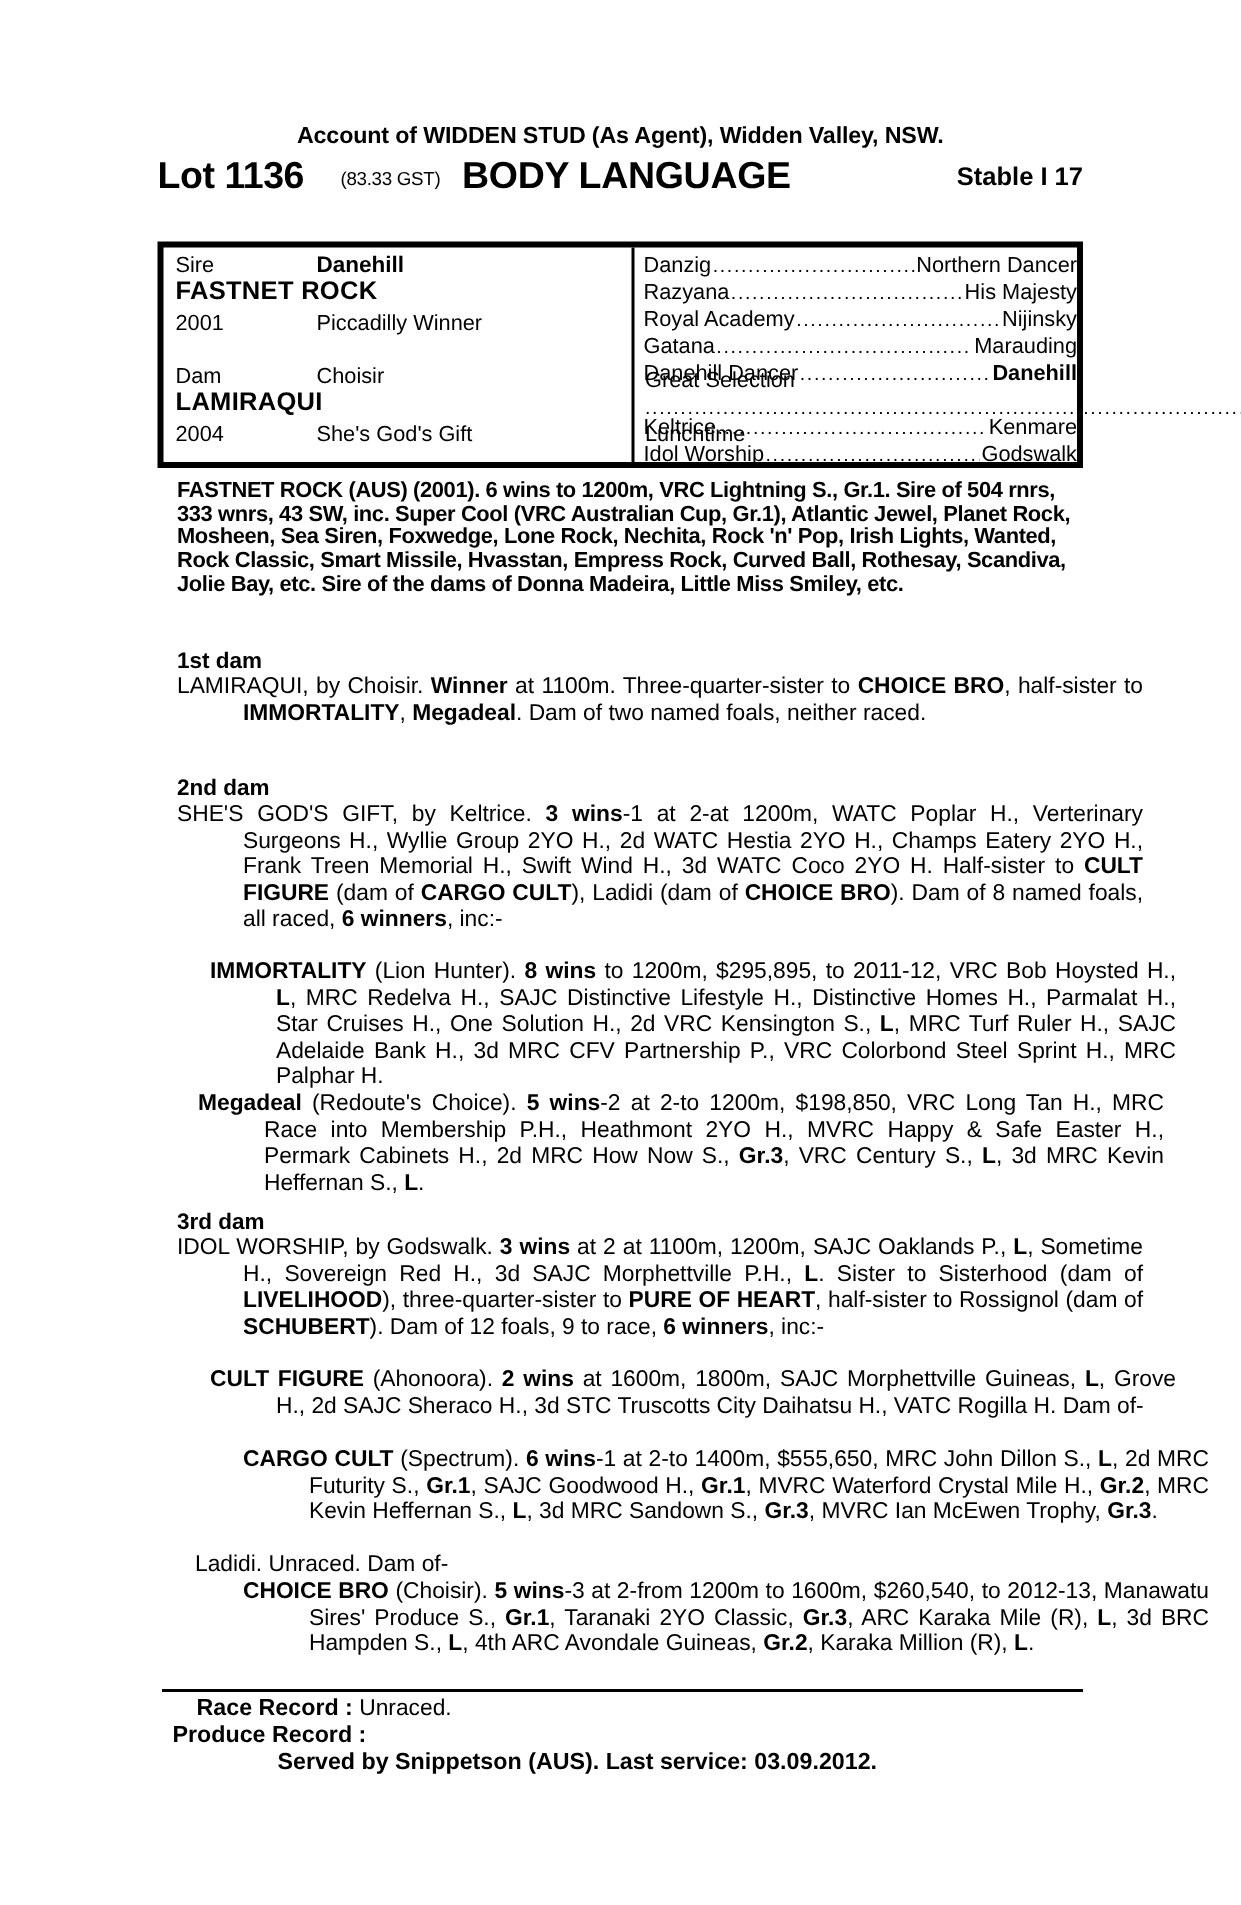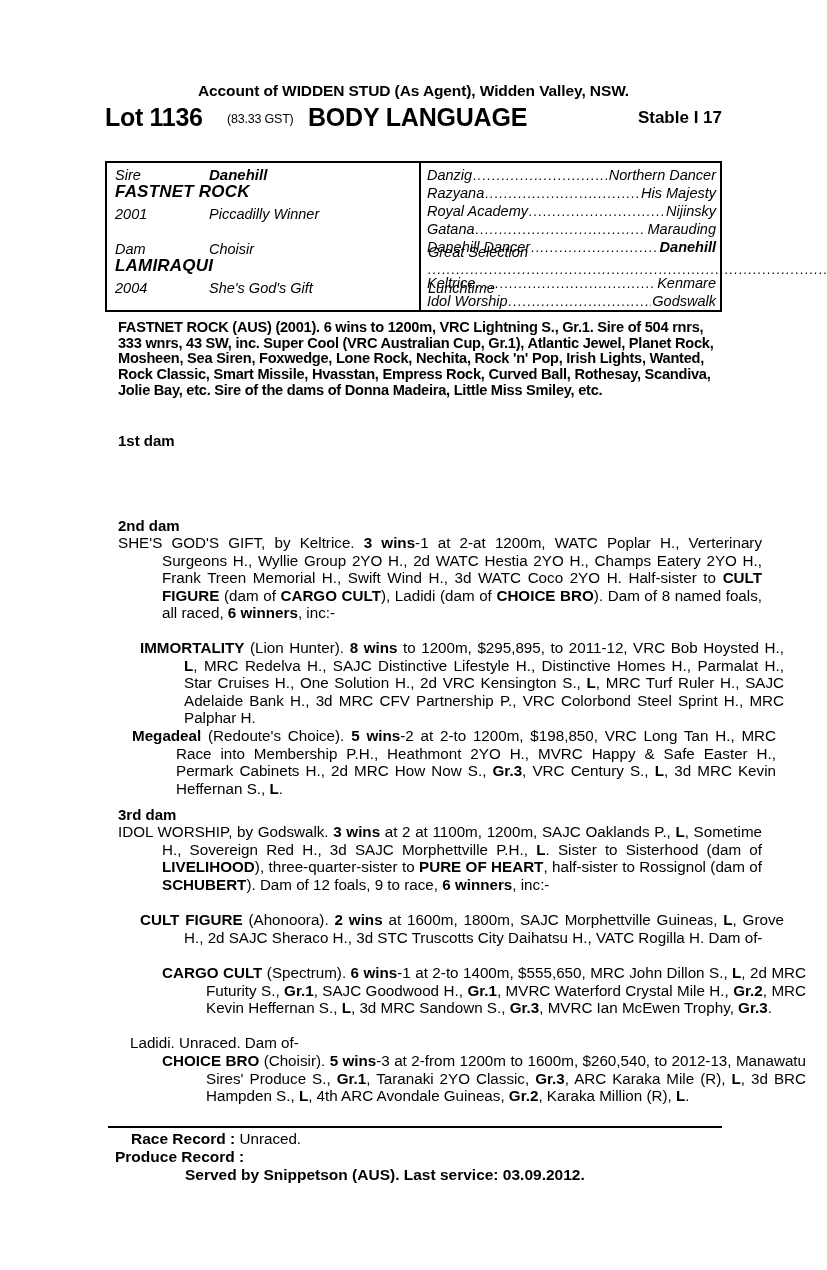--- a/index.html
+++ b/index.html
@@ -121,23 +121,22 @@
     top: 0px;
   }
 
   
   .ped-table {
     position: absolute;
     left: 105px;
     top: 161px;
     width: 617px;
     height: 151px;
-    border: 2px solid #000000;
+    border: 4px solid #000000;
     box-sizing: border-box;
-    font-style: italic;
   }
   .ped-col-sep {
     position: absolute;
     left: 312px;
     top: 0px;
     width: 2px;
     height: 147px;
     background: #000;
   }
   .ped-cell {
@@ -320,20 +319,21 @@
           <span class="ld-a">Idol Worship</span>
           <span class="ld-dots">..........................................................................................</span>
           <span class="ld-b">Godswalk</span>
         </div>
       </div>
   </div>
 
   <div class="sire-summary">FASTNET ROCK (AUS) (2001). 6 wins to 1200m, VRC Lightning S., Gr.1. Sire of 504 rnrs, 333 wnrs, 43 SW, inc. Super Cool (VRC Australian Cup, Gr.1), Atlantic Jewel, Planet Rock, Mosheen, Sea Siren, Foxwedge, Lone Rock, Nechita, Rock 'n' Pop, Irish Lights, Wanted, Rock Classic, Smart Missile, Hvasstan, Empress Rock, Curved Ball, Rothesay, Scandiva, Jolie Bay, etc. Sire of the dams of Donna Madeira, Little Miss Smiley, etc.</div>
 
   <div class="dam-head" style="left:118px; top:432px;">1st dam</div>
+  <div class="dam-body hang" style="left:118px; top:449px; width:600px;">LAMIRAQUI, by Choisir. <b>Winner</b> at 1100m. Three-quarter-sister to <b>CHOICE BRO</b>, half-sister to <b>IMMORTALITY</b>, <b>Megadeal</b>. Dam of two named foals, neither raced.</div>
 
   <div class="dam-head" style="left:118px; top:517px;">2nd dam</div>
   <div class="dam-body hang" style="left:118px; top:534px; width:600px;">SHE'S GOD'S GIFT, by Keltrice. <b>3 wins</b>-1 at 2-at 1200m, WATC Poplar H., Verterinary Surgeons H., Wyllie Group 2YO H., 2d WATC Hestia 2YO H., Champs Eatery 2YO H., Frank Treen Memorial H., Swift Wind H., 3d WATC Coco 2YO H. Half-sister to <b>CULT FIGURE</b> (dam of <b>CARGO CULT</b>), Ladidi (dam of <b>CHOICE BRO</b>). Dam of 8 named foals, all raced, <b>6 winners</b>, inc:-</div>
   <div class="prog" style="left:118px; top:639px; width:600px;"><b>IMMORTALITY</b> (Lion Hunter). <b>8 wins</b> to 1200m, $295,895, to 2011-12, VRC Bob Hoysted H., <b>L</b>, MRC Redelva H., SAJC Distinctive Lifestyle H., Distinctive Homes H., Parmalat H., Star Cruises H., One Solution H., 2d VRC Kensington S., <b>L</b>, MRC Turf Ruler H., SAJC Adelaide Bank H., 3d MRC CFV Partnership P., VRC Colorbond Steel Sprint H., MRC Palphar H.</div>
   <div class="prog" style="left:110px; top:727px; width:600px;"><b>Megadeal</b> (Redoute's Choice). <b>5 wins</b>-2 at 2-to 1200m, $198,850, VRC Long Tan H., MRC Race into Membership P.H., Heathmont 2YO H., MVRC Happy &amp; Safe Easter H., Permark Cabinets H., 2d MRC How Now S., <b>Gr.3</b>, VRC Century S., <b>L</b>, 3d MRC Kevin Heffernan S., <b>L</b>.</div>
 
   <div class="dam-head" style="left:118px; top:806px;">3rd dam</div>
   <div class="dam-body hang" style="left:118px; top:823px; width:600px;">IDOL WORSHIP, by Godswalk. <b>3 wins</b> at 2 at 1100m, 1200m, SAJC Oaklands P., <b>L</b>, Sometime H., Sovereign Red H., 3d SAJC Morphettville P.H., <b>L</b>. Sister to Sisterhood (dam of <b>LIVELIHOOD</b>), three-quarter-sister to <b>PURE OF HEART</b>, half-sister to Rossignol (dam of <b>SCHUBERT</b>). Dam of 12 foals, 9 to race, <b>6 winners</b>, inc:-</div>
   <div class="prog" style="left:118px; top:911px; width:600px;"><b>CULT FIGURE</b> (Ahonoora). <b>2 wins</b> at 1600m, 1800m, SAJC Morphettville Guineas, <b>L</b>, Grove H., 2d SAJC Sheraco H., 3d STC Truscotts City Daihatsu H., VATC Rogilla H. Dam of-</div>
   <div class="prog2" style="left:118px; top:964px; width:600px;"><b>CARGO CULT</b> (Spectrum). <b>6 wins</b>-1 at 2-to 1400m, $555,650, MRC John Dillon S., <b>L</b>, 2d MRC Futurity S., <b>Gr.1</b>, SAJC Goodwood H., <b>Gr.1</b>, MVRC Waterford Crystal Mile H., <b>Gr.2</b>, MRC Kevin Heffernan S., <b>L</b>, 3d MRC Sandown S., <b>Gr.3</b>, MVRC Ian McEwen Trophy, <b>Gr.3</b>.</div>

